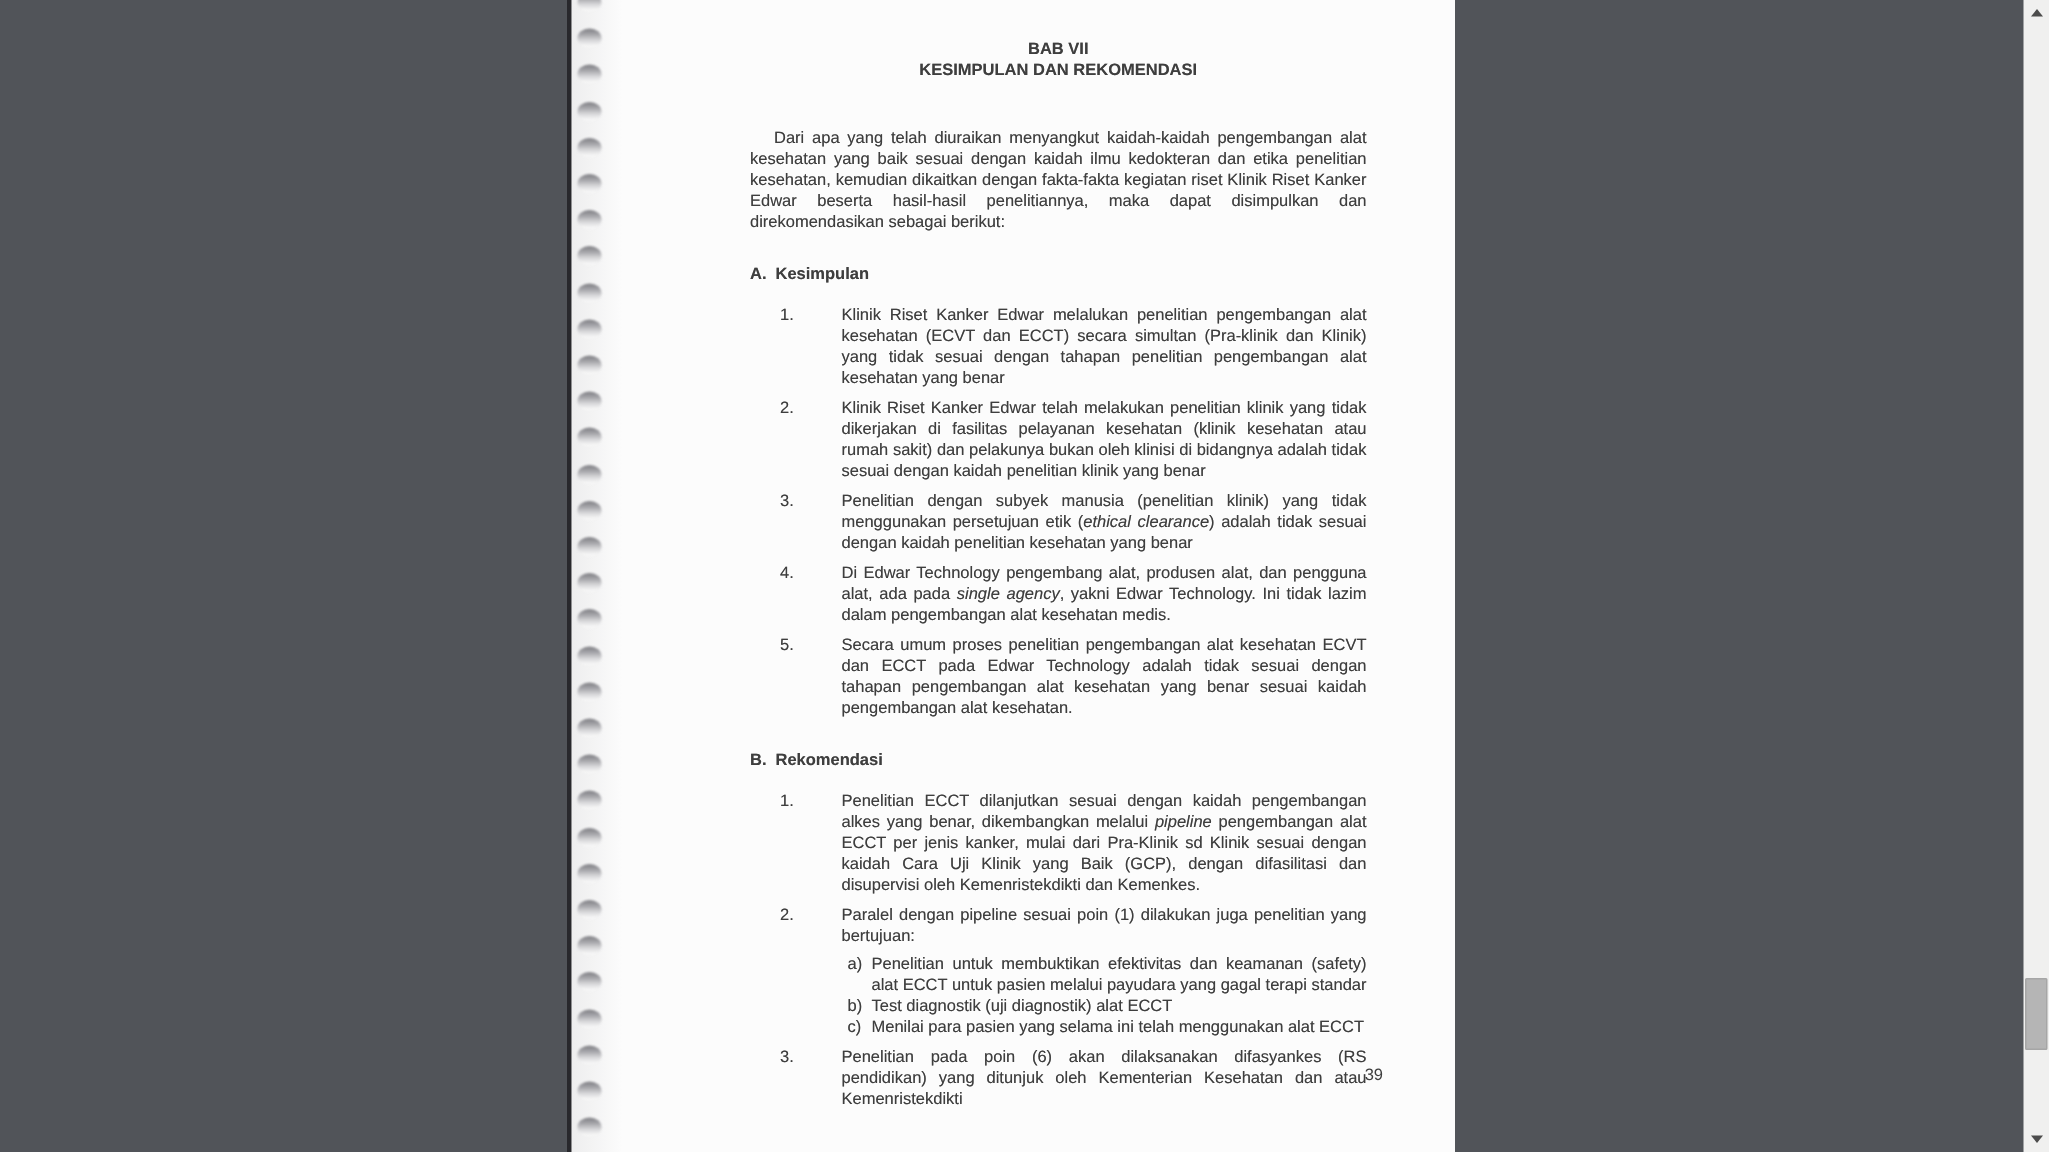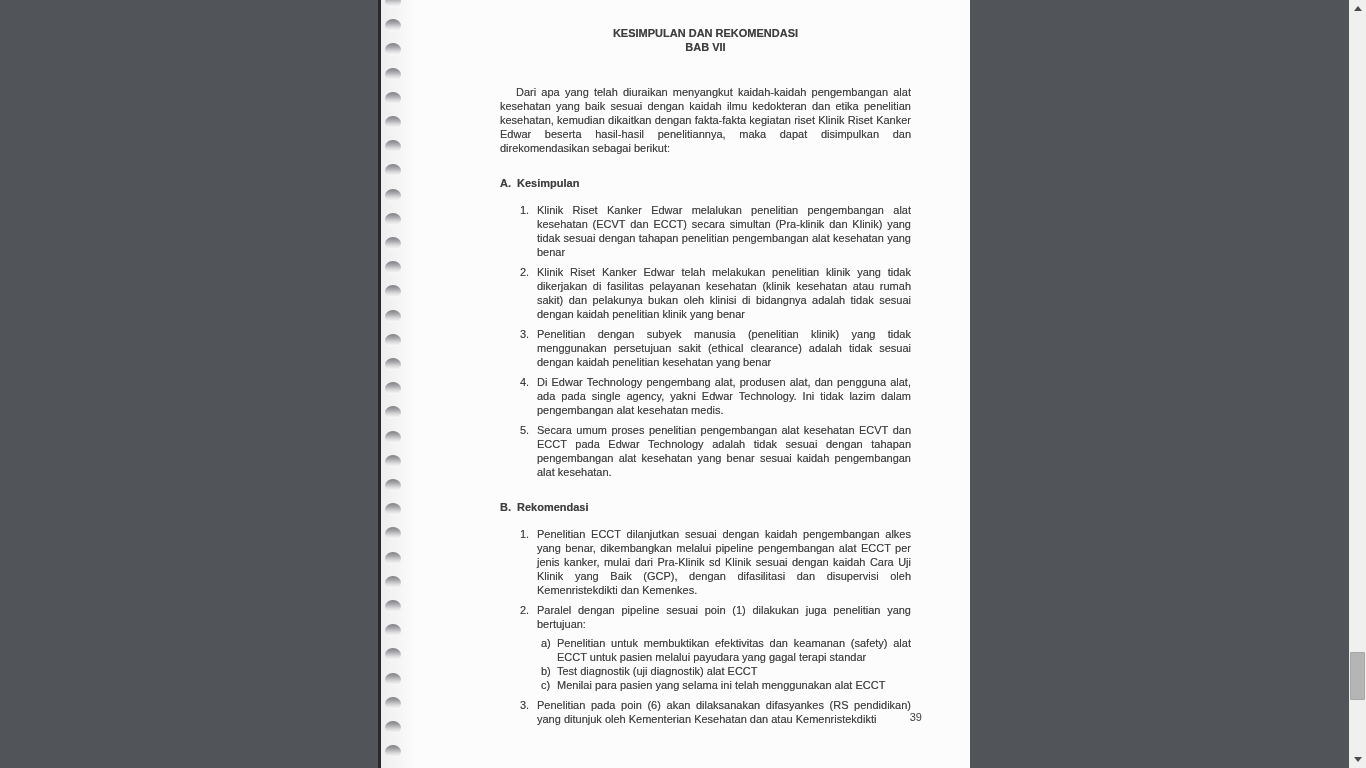--- a/index.html
+++ b/index.html
@@ -43,22 +43,22 @@
     text-shadow:0 0 0.4px rgba(62,62,62,0.55);
   }
   .doc-title{margin-top:26px;text-align:center;font-weight:bold;}
   .intro{margin-top:31px;text-align:justify;text-indent:16px;}
   .doc-section{margin-top:21px;}
   .sec-head{display:flex;font-weight:bold;}
   .sec-marker{width:17px;flex:0 0 17px;}
   .sec-items{margin-top:13px;margin-left:20px;display:flex;flex-direction:column;gap:6px;}
   .item{display:flex;}
   .item-marker{width:17px;flex:0 0 17px;}
-  .item-body{flex:1;text-align:justify;}
-  .it{}
+  .item-body{flex:1;text-align:justify;margin-left:24px;}
+  .it{font-style:italic;}
   .sublist{margin-top:5px;margin-left:4px;}
   .subitem{display:flex;}
   .sub-marker{width:16px;flex:0 0 16px;}
   .sub-body{flex:1;text-align:justify;}
   .page-number{position:absolute;right:48px;top:711px;font-size:11px;}
   
   .scrollbar{
     position:absolute;right:0;top:0;width:17px;height:768px;
     background:var(--scrollbar-track);
   }
@@ -112,42 +112,42 @@
         <div class="hole" style="top: 624.2px;"></div>
         <div class="hole" style="top: 648.4px;"></div>
         <div class="hole" style="top: 672.6px;"></div>
         <div class="hole" style="top: 696.8px;"></div>
         <div class="hole" style="top: 721px;"></div>
         <div class="hole" style="top: 745.2px;"></div>
       </div>
 
     <div class="content">
       <div class="doc-title">
+        <div>BAB VII</div>
         <div>KESIMPULAN DAN REKOMENDASI</div>
-        <div>BAB VII</div>
       </div>
       <p class="intro">Dari apa yang telah diuraikan menyangkut kaidah-kaidah pengembangan alat kesehatan yang baik sesuai dengan kaidah ilmu kedokteran dan etika penelitian kesehatan, kemudian dikaitkan dengan fakta-fakta kegiatan riset Klinik Riset Kanker Edwar beserta hasil-hasil penelitiannya, maka dapat disimpulkan dan direkomendasikan sebagai berikut:</p>
       <div>
           <div class="doc-section">
             <div class="sec-head">
               <div class="sec-marker">A.</div>
               <div>Kesimpulan</div>
             </div>
             <div class="sec-items">
               <div class="item">
                 <div class="item-marker">1.</div>
                 <div class="item-body"><span>Klinik Riset Kanker Edwar melalukan penelitian pengembangan alat kesehatan (ECVT dan ECCT) secara simultan (Pra-klinik dan Klinik) yang tidak sesuai dengan tahapan penelitian pengembangan alat kesehatan yang benar</span></div>
               </div>
               <div class="item">
                 <div class="item-marker">2.</div>
                 <div class="item-body"><span>Klinik Riset Kanker Edwar telah melakukan penelitian klinik yang tidak dikerjakan di fasilitas pelayanan kesehatan (klinik kesehatan atau rumah sakit) dan pelakunya bukan oleh klinisi di bidangnya adalah tidak sesuai dengan kaidah penelitian klinik yang benar</span></div>
               </div>
               <div class="item">
                 <div class="item-marker">3.</div>
-                <div class="item-body"><span>Penelitian dengan subyek manusia (penelitian klinik) yang tidak menggunakan persetujuan sakit (</span><span class="it">ethical clearance</span><span>) adalah tidak sesuai dengan kaidah penelitian kesehatan yang benar</span></div>
+                <div class="item-body"><span>Penelitian dengan subyek manusia (penelitian klinik) yang tidak menggunakan persetujuan etik (</span><span class="it">ethical clearance</span><span>) adalah tidak sesuai dengan kaidah penelitian kesehatan yang benar</span></div>
               </div>
               <div class="item">
                 <div class="item-marker">4.</div>
                 <div class="item-body"><span>Di Edwar Technology pengembang alat, produsen alat, dan pengguna alat, ada pada </span><span class="it">single agency</span><span>, yakni Edwar Technology. Ini tidak lazim dalam pengembangan alat kesehatan medis.</span></div>
               </div>
               <div class="item">
                 <div class="item-marker">5.</div>
                 <div class="item-body"><span>Secara umum proses penelitian pengembangan alat kesehatan ECVT dan ECCT pada Edwar Technology adalah tidak sesuai dengan tahapan pengembangan alat kesehatan yang benar sesuai kaidah pengembangan alat kesehatan.</span></div>
               </div>
             </div>

